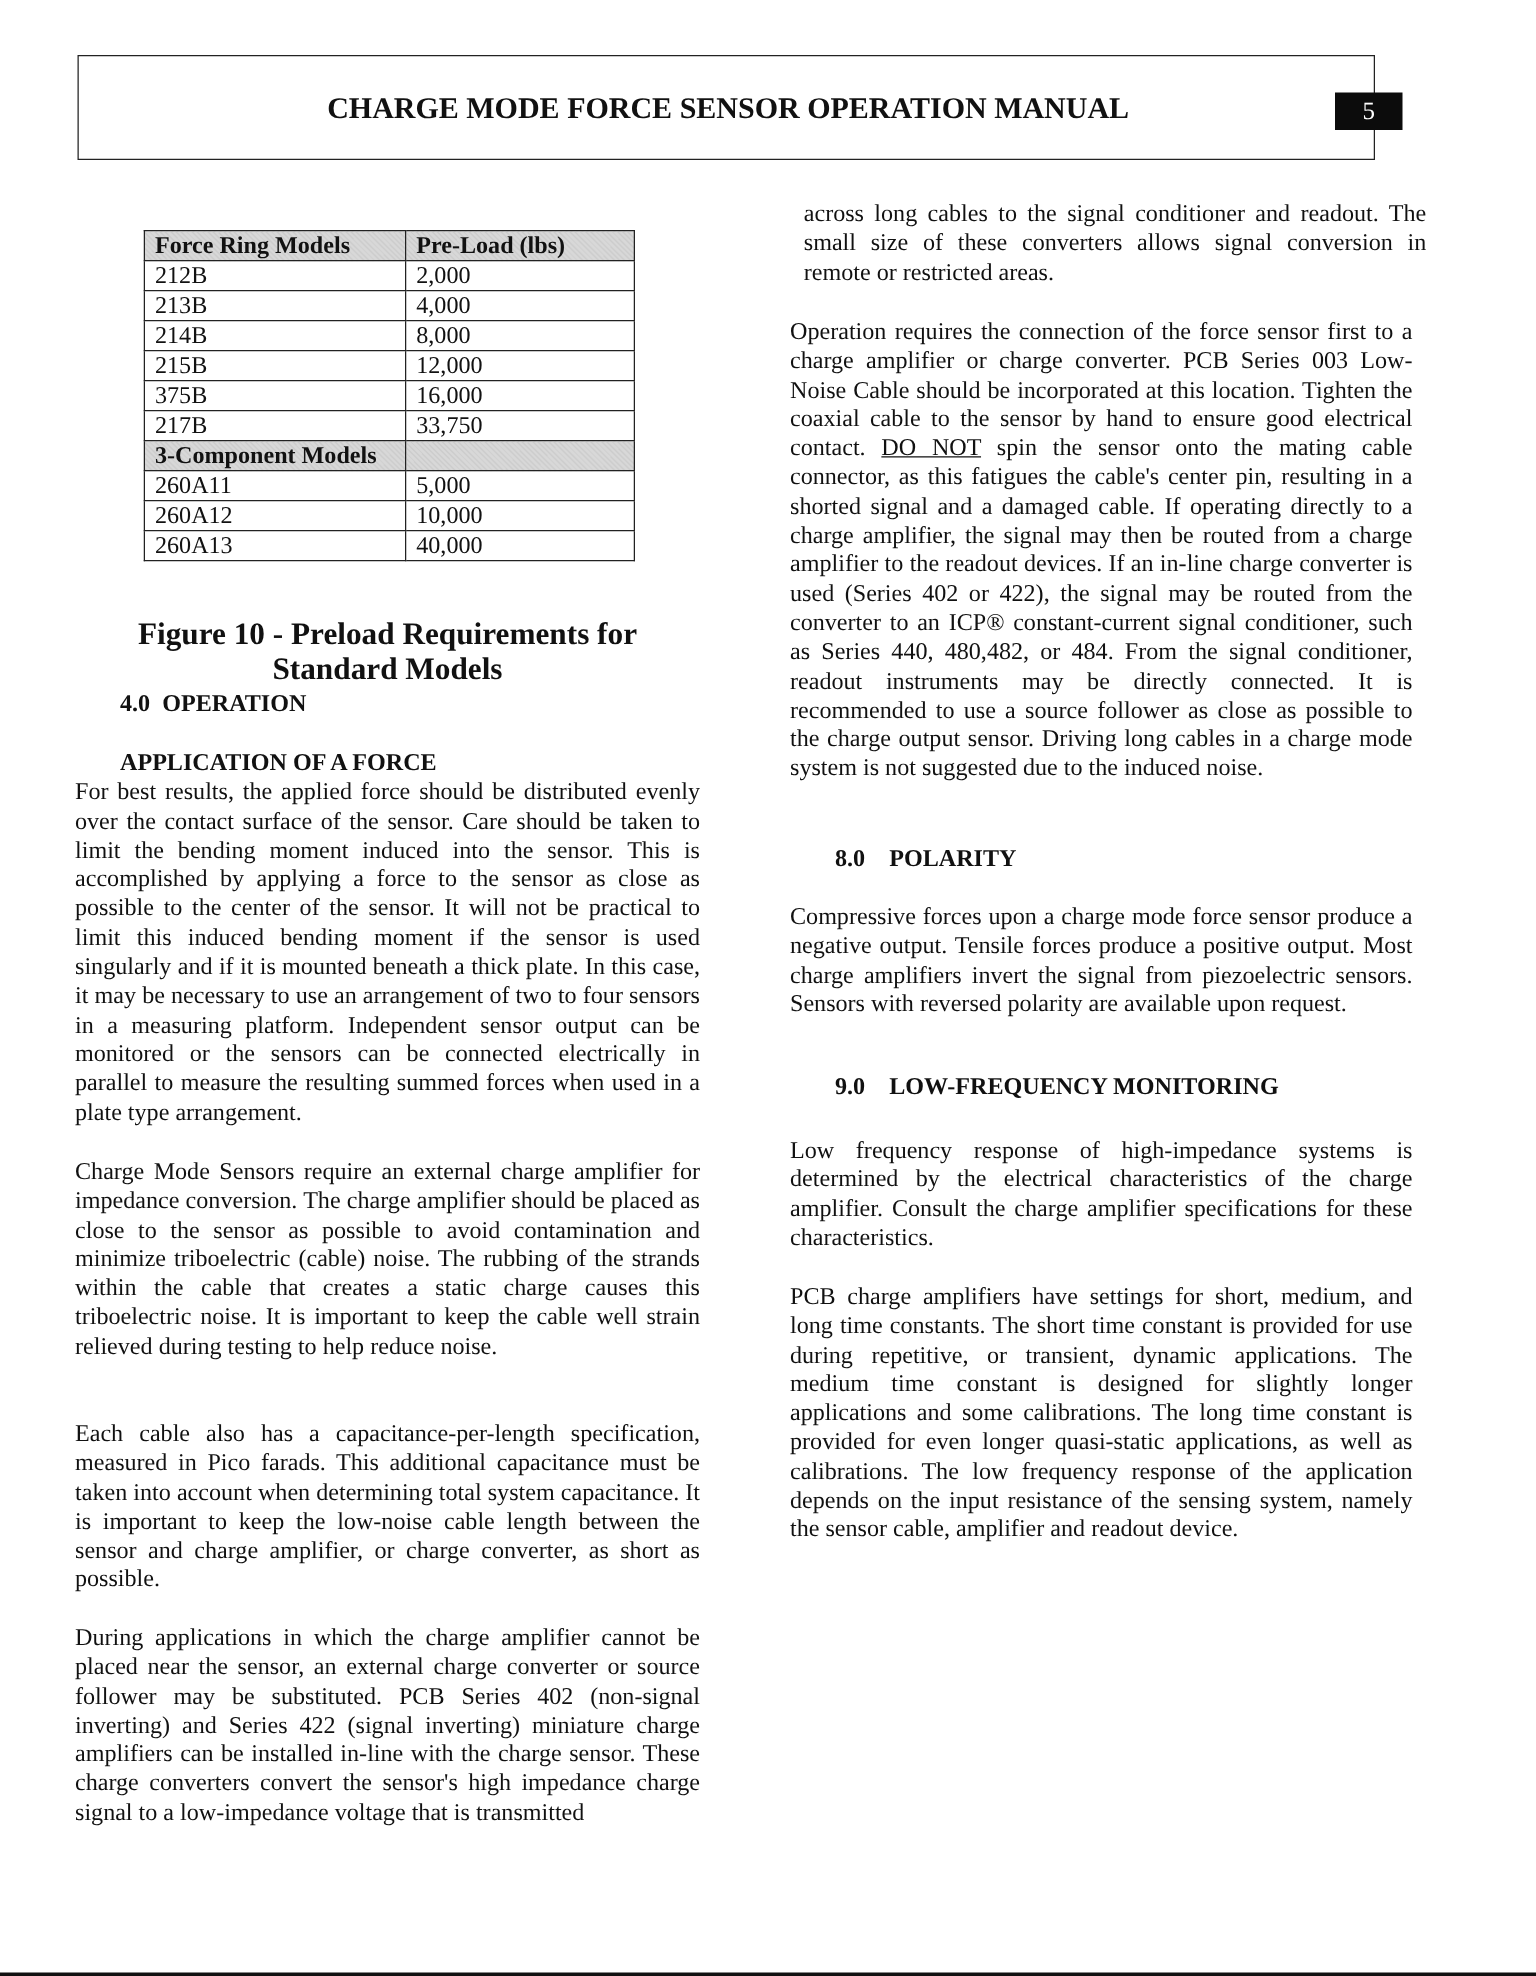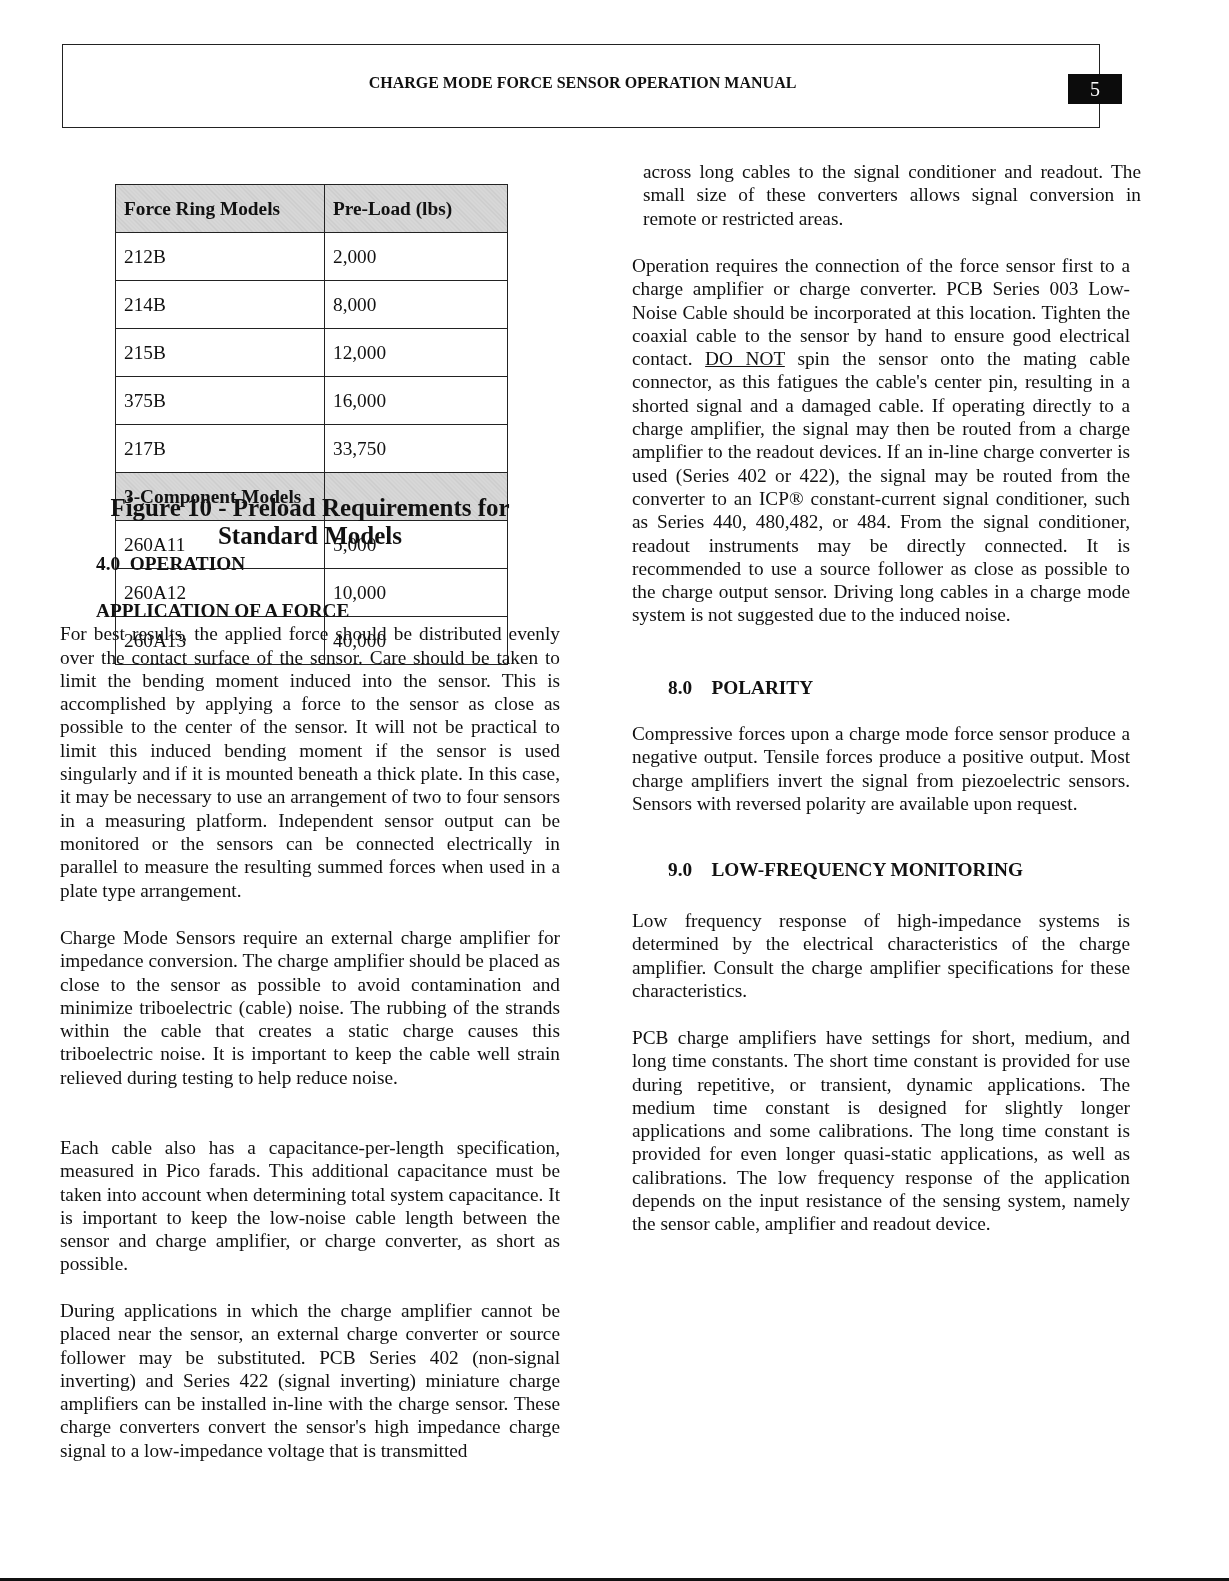--- a/index.html
+++ b/index.html
@@ -24,21 +24,21 @@
       border: 1.5px solid #222;
       box-sizing: border-box;
     }
     .header-title {
       position: absolute;
       left: 0;
       width: 1165px;
       top: 74px;
       text-align: center;
       font-weight: bold;
-      font-size: 16px;
+      font-size: 24px;
       letter-spacing: 0px;
     }
     .page-num {
       position: absolute;
       left: 1068px;
       top: 74px;
       width: 54px;
       height: 30px;
       background: #0c0c0c;
       color: #fff;
@@ -58,21 +58,21 @@
     table.preload {
       position: absolute;
       left: 115px;
       top: 184px;
       border-collapse: collapse;
       font-size: 19.3px;
     }
     table.preload td {
       border: 1.5px solid #222;
       height: 23px;
-      padding: 12px 8px;
+      padding: 0 8px;
       line-height: 23px;
       white-space: nowrap;
       margin-left: 16px;
     }
     table.preload td.c1 { width: 192px; }
     table.preload td.c2 { width: 166px; }
     table.preload tr.shade td {
       background-color: #d8d8d8;
       background-image: repeating-linear-gradient(45deg, rgba(0,0,0,0.06) 0 1px, transparent 1px 3px);
       font-weight: bold;
@@ -111,20 +111,24 @@
 
 <table class="preload">
   <tbody>
       <tr class="shade">
     <td class="c1">Force Ring Models</td>
     <td class="c2">Pre-Load (lbs)</td>
   </tr>
   <tr>
     <td class="c1">212B</td>
     <td class="c2">2,000</td>
+  </tr>
+  <tr>
+    <td class="c1">213B</td>
+    <td class="c2">4,000</td>
   </tr>
   <tr>
     <td class="c1">214B</td>
     <td class="c2">8,000</td>
   </tr>
   <tr>
     <td class="c1">215B</td>
     <td class="c2">12,000</td>
   </tr>
   <tr>

